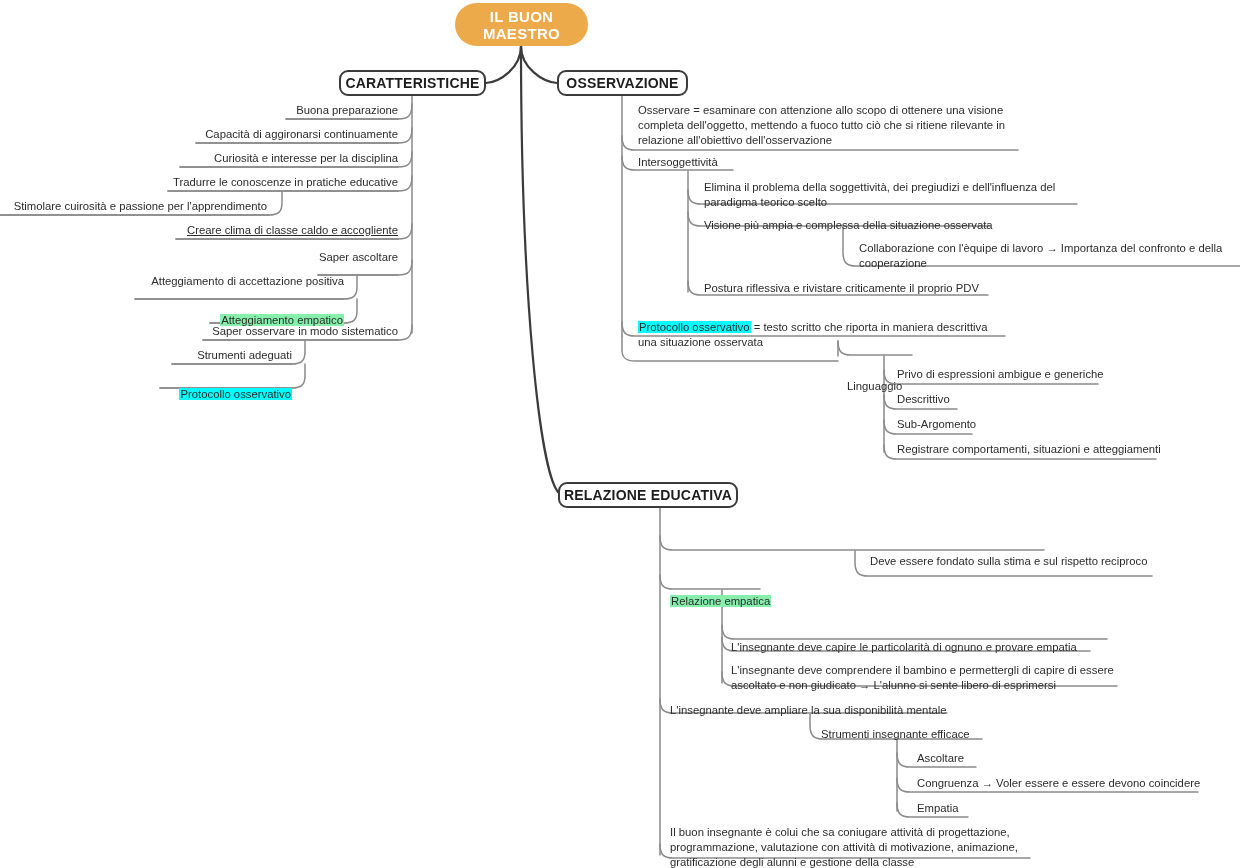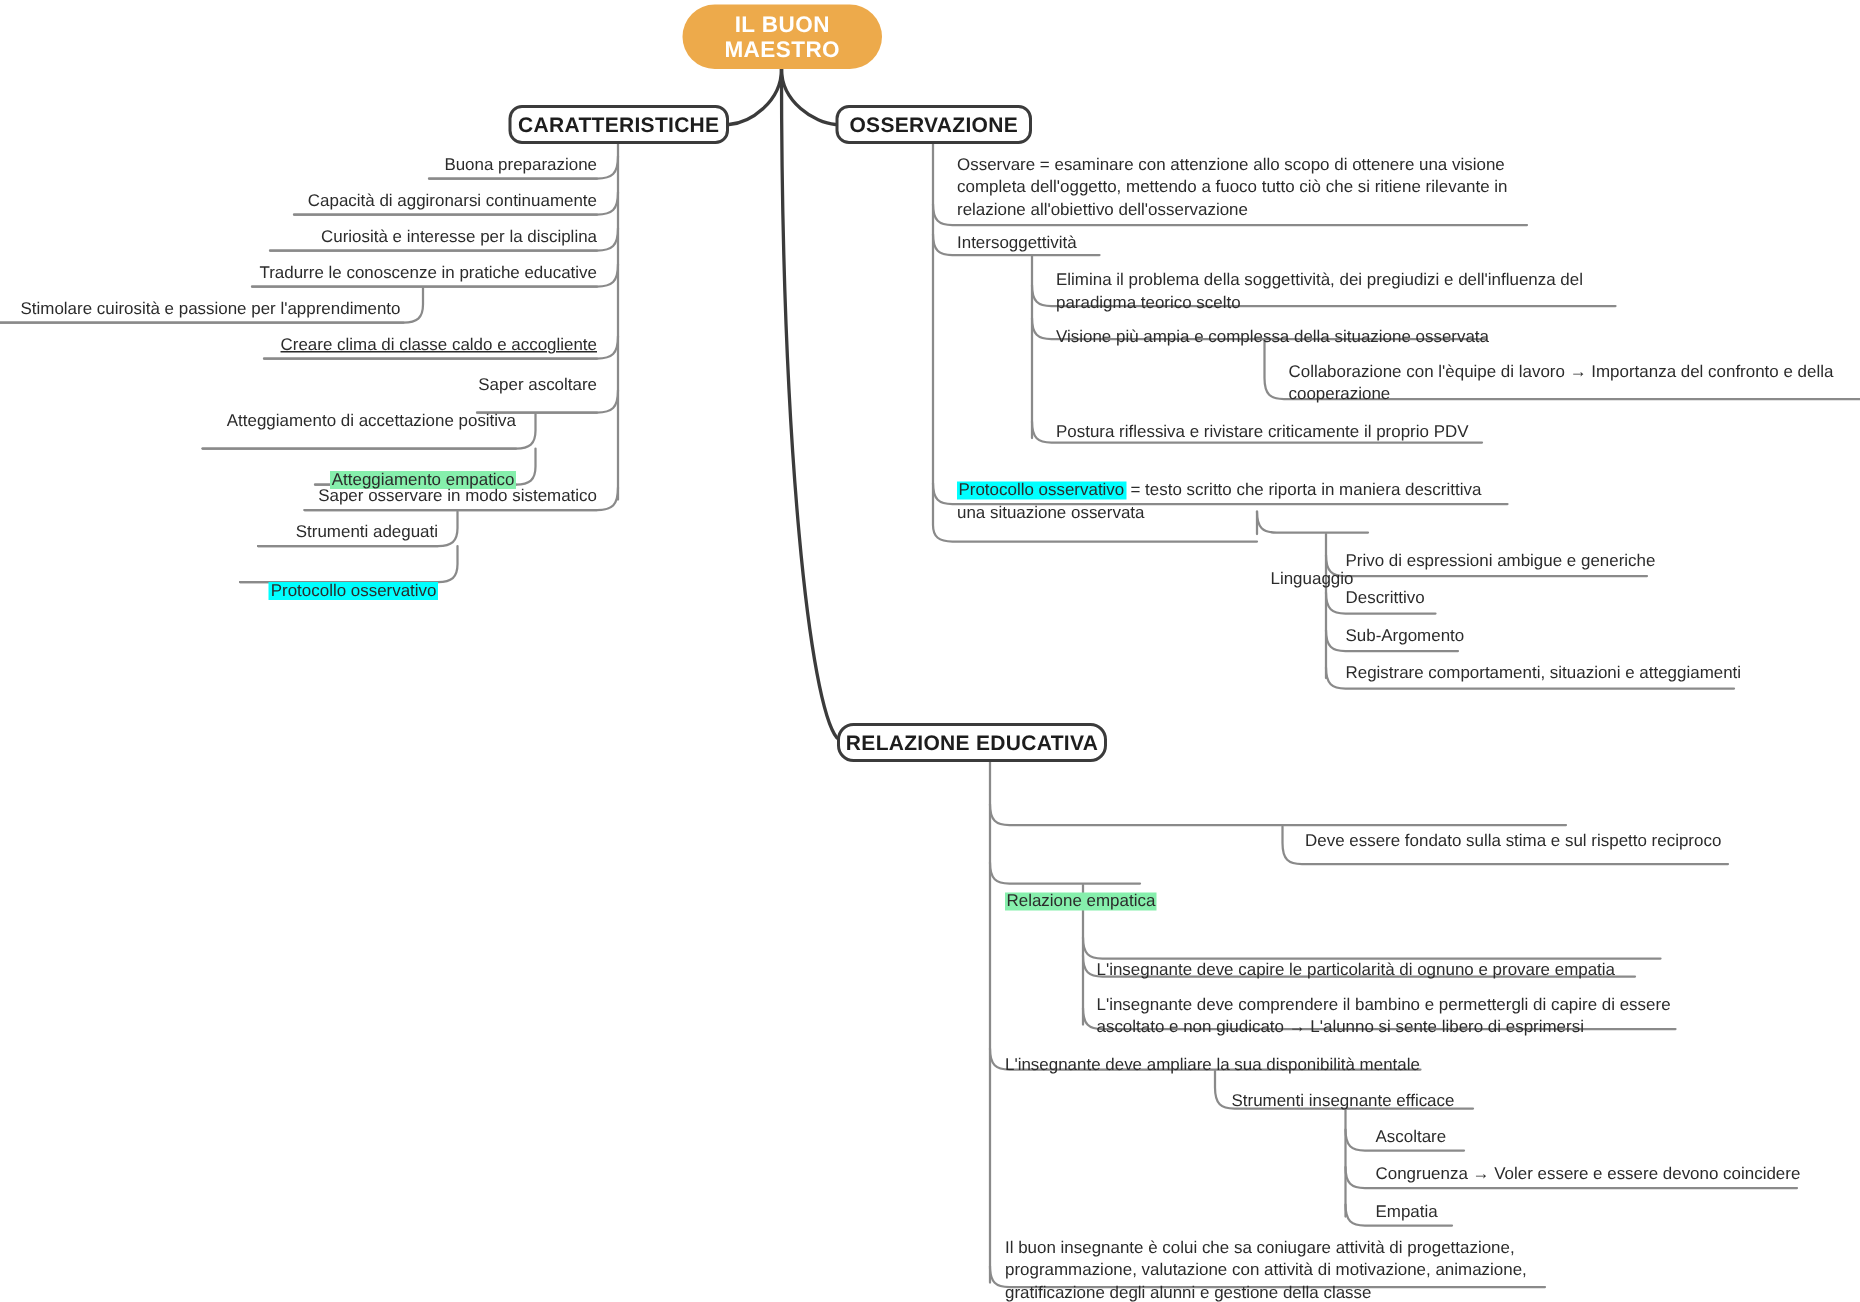--- a/index.html
+++ b/index.html
@@ -149,21 +149,21 @@
       <path d="M897,803 C 897,814 901,817 910,817 L968,817"></path>
     </g>
   </svg>
 
   <div class="root-node" style="left:455px;top:3px;width:133px;height:43px;">IL BUON MAESTRO</div>
 
   <div class="branch-node" style="left:339px;top:70px;width:147px;height:26px;">CARATTERISTICHE</div>
 
   <div class="branch-node" style="left:557px;top:70px;width:131px;height:26px;">OSSERVAZIONE</div>
 
-  <div class="branch-node" style="left:558px;top:482px;width:180px;height:26px;border-radius:11px;">RELAZIONE EDUCATIVA</div>
+  <div class="branch-node" style="left:558px;top:482px;width:180px;height:26px;">RELAZIONE EDUCATIVA</div>
 
   <div class="leaf r" style="left:150px;top:103px;width:248px;">Buona preparazione</div>
 
   <div class="leaf r" style="left:100px;top:127px;width:298px;">Capacità di aggironarsi continuamente</div>
 
   <div class="leaf r" style="left:100px;top:151px;width:298px;">Curiosità e interesse per la disciplina</div>
 
   <div class="leaf r" style="left:90px;top:175px;width:308px;">Tradurre le conoscenze in pratiche educative</div>
 
   <div class="leaf r" style="left:5px;top:199px;width:262px;">Stimolare cuirosità e passione per l'apprendimento</div>

